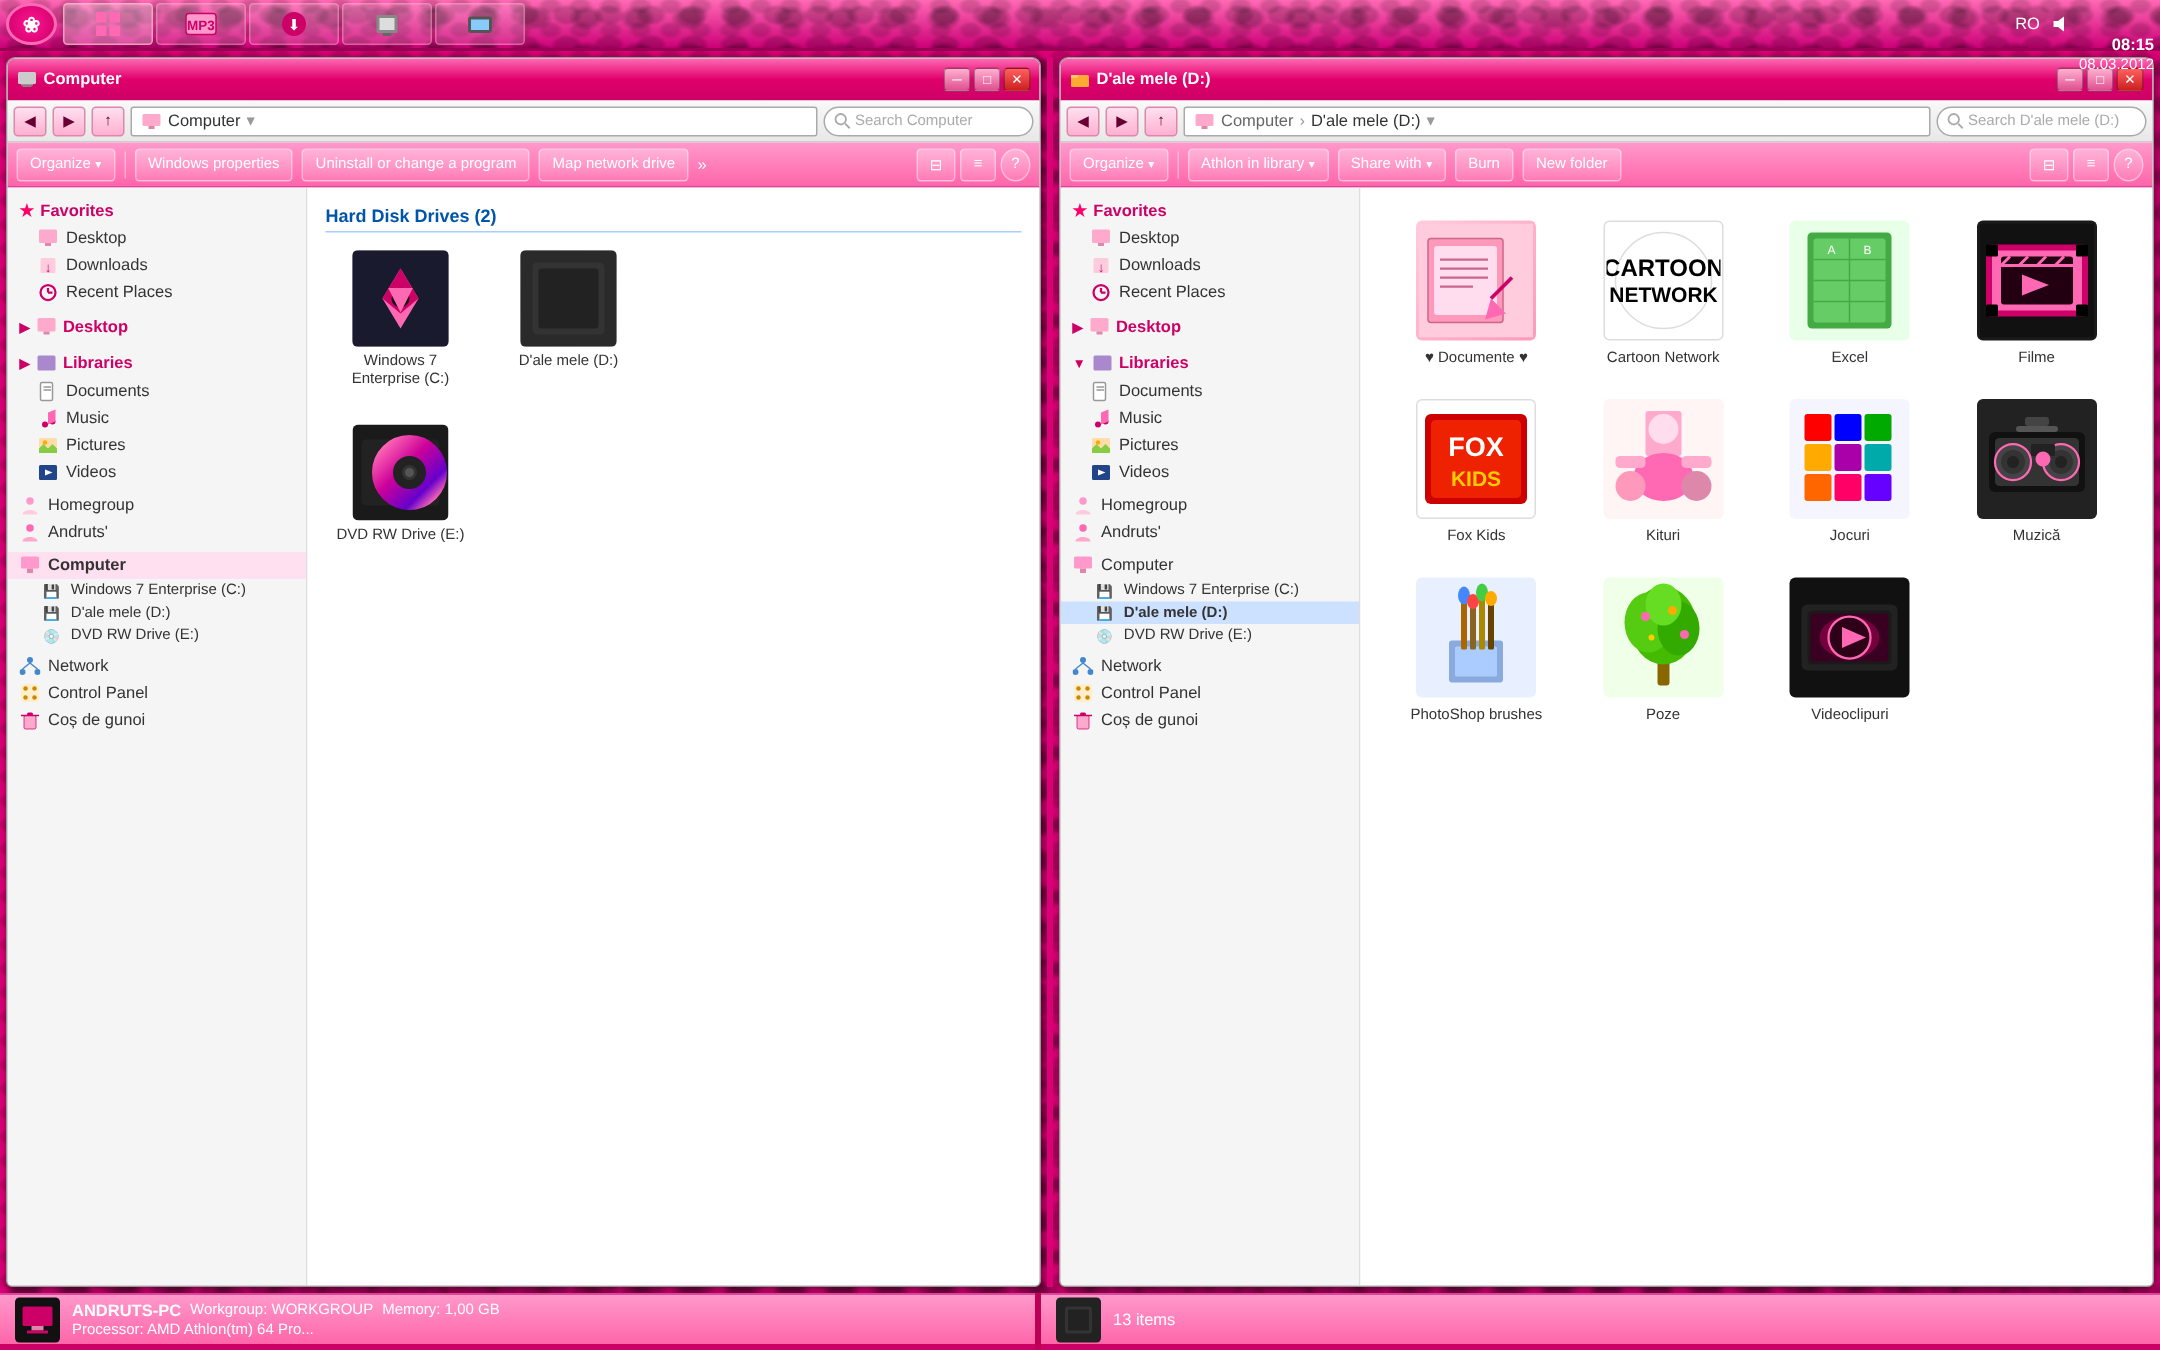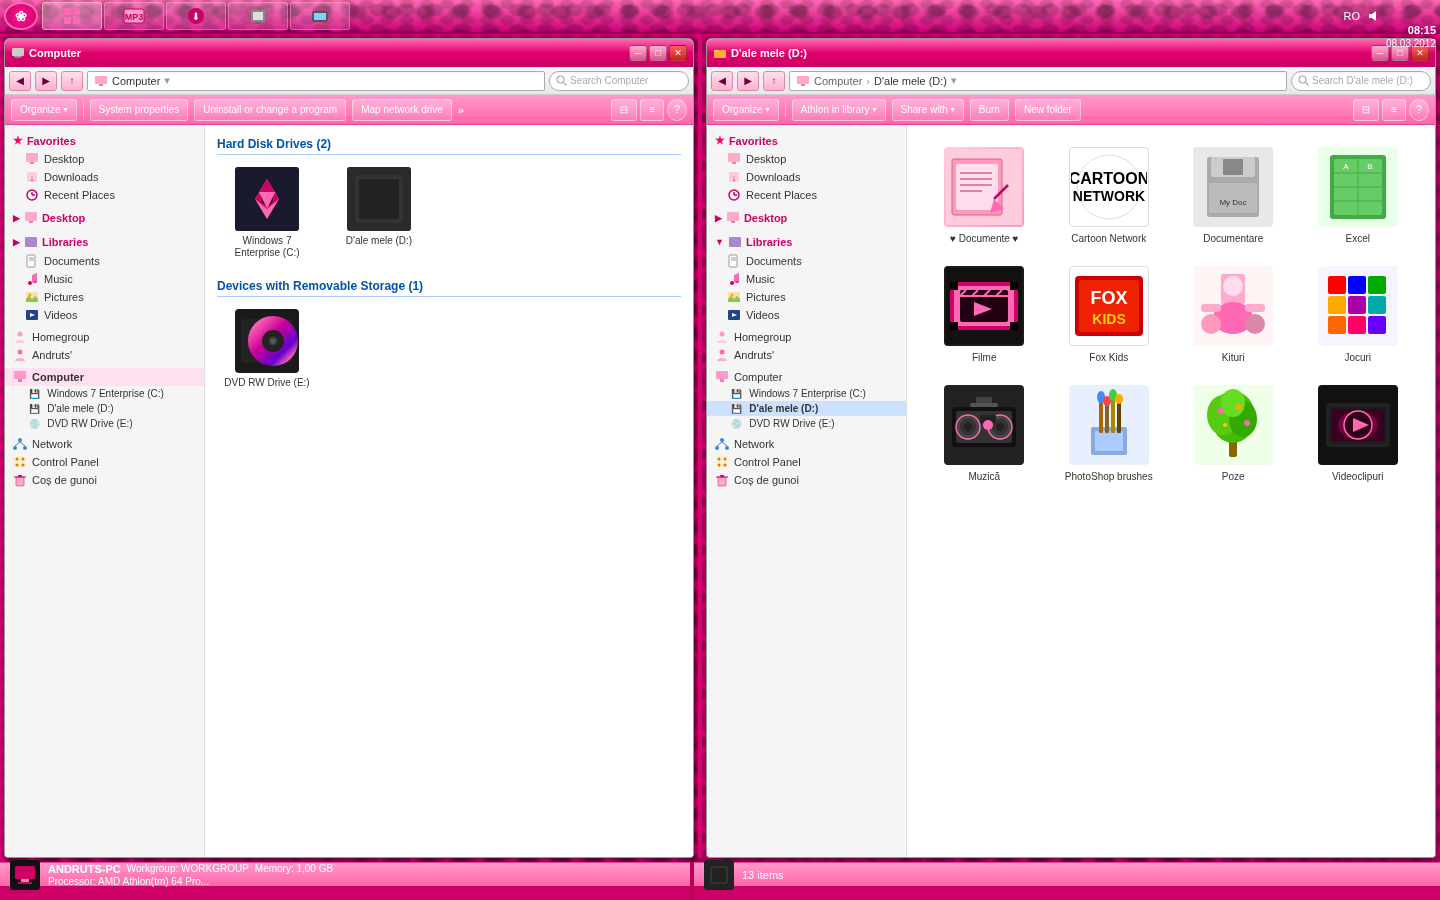--- a/index.html
+++ b/index.html
@@ -322,21 +322,21 @@
       overflow: hidden;
     }
     .folder-name {
       font-size: 10px; text-align: center; color: #333;
       max-width: 90px; word-wrap: break-word;
     }
 
     
     .status-bar {
       width: 100%;
-      height: 24px;
+      height: 34px;
       background: linear-gradient(180deg, #ff99cc, #ff66aa);
       border-top: 1px solid #dd4499;
       display: flex;
       align-items: center;
       padding: 0 10px;
       gap: 20px;
       z-index: 100;
     }
 
     
@@ -476,21 +476,21 @@
         <span style="font-size:10px;color:#aaa;">Search Computer</span>
       </div>
     </div>
 
     <div class="toolbar">
       <div class="toolbar-btn">
         <span>Organize</span>
         <span style="font-size:8px;">▾</span>
       </div>
       <div class="toolbar-sep"></div>
-      <div class="toolbar-btn">System properties</div>
+      <div class="toolbar-btn">Windows properties</div>
       <div class="toolbar-btn">Uninstall or change a program</div>
       <div class="toolbar-btn">Map network drive</div>
       <span style="font-size:11px;color:white;">»</span>
       <div class="toolbar-icons">
         <div class="toolbar-btn">⊟</div>
         <div class="toolbar-btn">≡</div>
         <div class="toolbar-btn" style="border-radius:50%;width:20px;padding:0;justify-content:center;">?</div>
       </div>
     </div>
 
@@ -671,21 +671,20 @@
               <svg width="64" height="64" viewBox="0 0 64 64">
                 <rect width="64" height="64" rx="4" fill="#2a2a2a"></rect>
                 <rect x="8" y="8" width="48" height="48" rx="3" fill="#333"></rect>
                 <rect x="12" y="12" width="40" height="40" rx="2" fill="#222"></rect>
               </svg>
             </div>
             <div class="drive-label">D'ale mele (D:)</div>
           </div>
         </div>
 
-        <div class="section-title">Devices with Removable Storage (1)</div>
         <div class="drives-grid">
 
           <div class="drive-item">
             <div class="drive-icon">
               <svg width="64" height="64" viewBox="0 0 64 64">
                 <rect width="64" height="64" rx="4" fill="#1a1a1a"></rect>
                 <rect x="6" y="10" width="52" height="44" rx="3" fill="#222"></rect>
                 <circle cx="38" cy="32" r="20" fill="none" stroke="#333" stroke-width="2"></circle>
                 <circle cx="38" cy="32" r="18" fill="none" stroke="url(#discGrad)" stroke-width="14"></circle>
                 <defs>
@@ -953,34 +952,20 @@
               <svg width="76" height="76" viewBox="0 0 76 76">
                 <rect width="76" height="76" fill="white"></rect>
                 <circle cx="38" cy="38" r="32" fill="white" stroke="#ddd" stroke-width="1"></circle>
                 <text x="38" y="35" text-anchor="middle" font-family="Impact, sans-serif" font-size="16" font-weight="900" fill="black">CARTOON</text>
                 <text x="38" y="52" text-anchor="middle" font-family="Impact, sans-serif" font-size="14" font-weight="900" fill="black">NETWORK</text>
               </svg>
             </div>
             <div class="folder-name">Cartoon Network</div>
           </div>
 
-          <div class="folder-item">
-            <div class="folder-thumb thumb-documentare">
-              <svg width="76" height="76" viewBox="0 0 76 76">
-                <rect width="76" height="76" fill="#e8e8e8"></rect>
-
-                <rect x="12" y="8" width="52" height="60" rx="3" fill="#aaa"></rect>
-                <rect x="16" y="8" width="44" height="20" rx="2" fill="#ccc"></rect>
-                <rect x="28" y="10" width="20" height="16" rx="1" fill="#888"></rect>
-                <rect x="14" y="34" width="48" height="30" rx="2" fill="#bbb"></rect>
-                <text x="38" y="56" text-anchor="middle" font-family="sans-serif" font-size="8" fill="#333">My Doc</text>
-              </svg>
-            </div>
-            <div class="folder-name">Documentare</div>
-          </div>
 
           <div class="folder-item">
             <div class="folder-thumb thumb-excel">
               <svg width="76" height="76" viewBox="0 0 76 76">
                 <rect width="76" height="76" fill="#e8ffe8"></rect>
                 <rect x="10" y="6" width="56" height="64" rx="3" fill="#44aa44"></rect>
                 <rect x="14" y="10" width="48" height="56" rx="2" fill="#66cc66"></rect>
 
                 <line x1="14" y1="24" x2="62" y2="24" stroke="#44aa44" stroke-width="1"></line>
                 <line x1="14" y1="38" x2="62" y2="38" stroke="#44aa44" stroke-width="1"></line>

